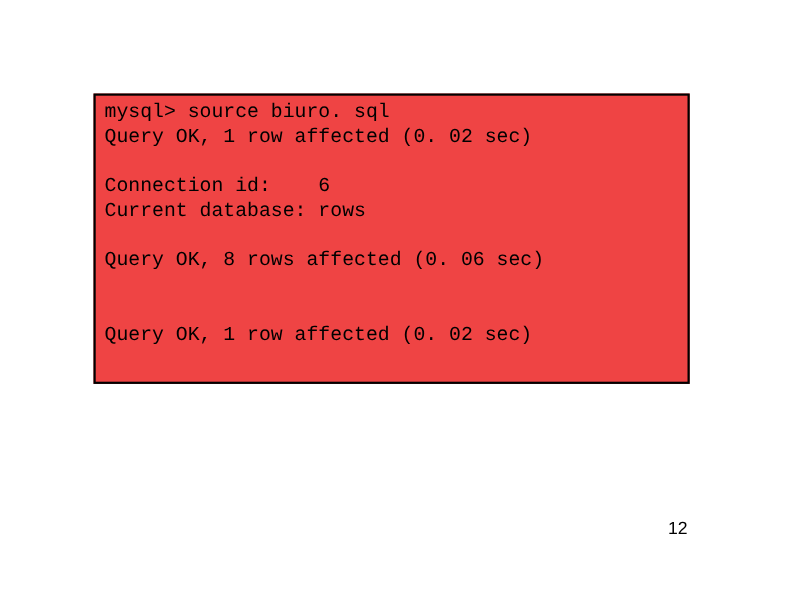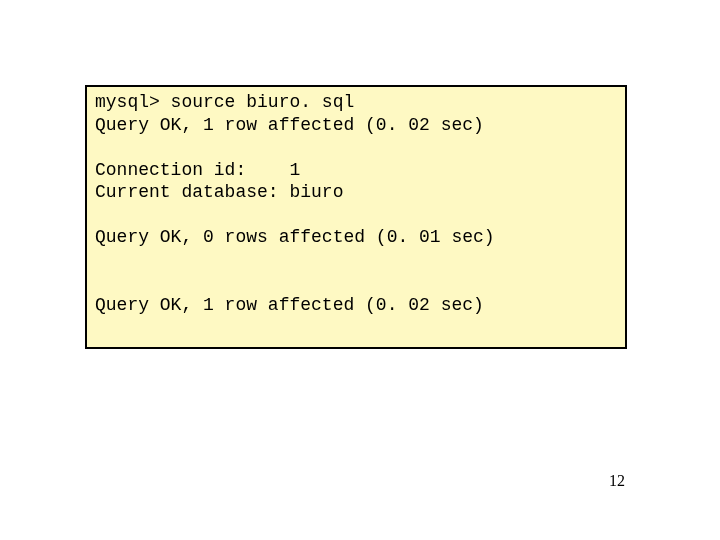--- a/index.html
+++ b/index.html
@@ -10,50 +10,50 @@
       background: #ffffff;
       font-family: "Courier New", monospace;
       position: relative;
     }
     .terminal-box {
       position: absolute;
       left: 85px;
       top: 85px;
       width: 542px;
       border: 2px solid #000000;
-      background: #fef9c3;
+      background: #ef4444;
       padding: 4px 8px 8px 8px;
       box-sizing: border-box;
     }
     .terminal-line {
       font-family: "Courier New", monospace;
       font-size: 18px;
       line-height: 1.25;
       color: #000000;
       white-space: pre;
     }
     .page-number {
       position: absolute;
       right: 95px;
       bottom: 50px;
-      font-family: Liberation Serif, serif;
+      font-family: Liberation Sans, sans-serif;
       font-size: 16px;
       color: #000000;
     }
   </style>
 </head>
 <body>
 
 <div class="terminal-box">
   <div class="terminal-line">mysql&gt; source biuro. sql</div>
   <div class="terminal-line">Query OK, 1 row affected (0. 02 sec)</div>
   <div class="terminal-line">&nbsp;</div>
-  <div class="terminal-line">Connection id:    1</div>
-  <div class="terminal-line">Current database: biuro</div>
+  <div class="terminal-line">Connection id:    6</div>
+  <div class="terminal-line">Current database: rows</div>
   <div class="terminal-line">&nbsp;</div>
-  <div class="terminal-line">Query OK, 0 rows affected (0. 01 sec)</div>
+  <div class="terminal-line">Query OK, 8 rows affected (0. 06 sec)</div>
   <div class="terminal-line">&nbsp;</div>
   <div class="terminal-line">&nbsp;</div>
   <div class="terminal-line">Query OK, 1 row affected (0. 02 sec)</div>
   <div class="terminal-line">&nbsp;</div>
 </div>
 
 <div class="page-number">12</div>
 
 </body></html>

